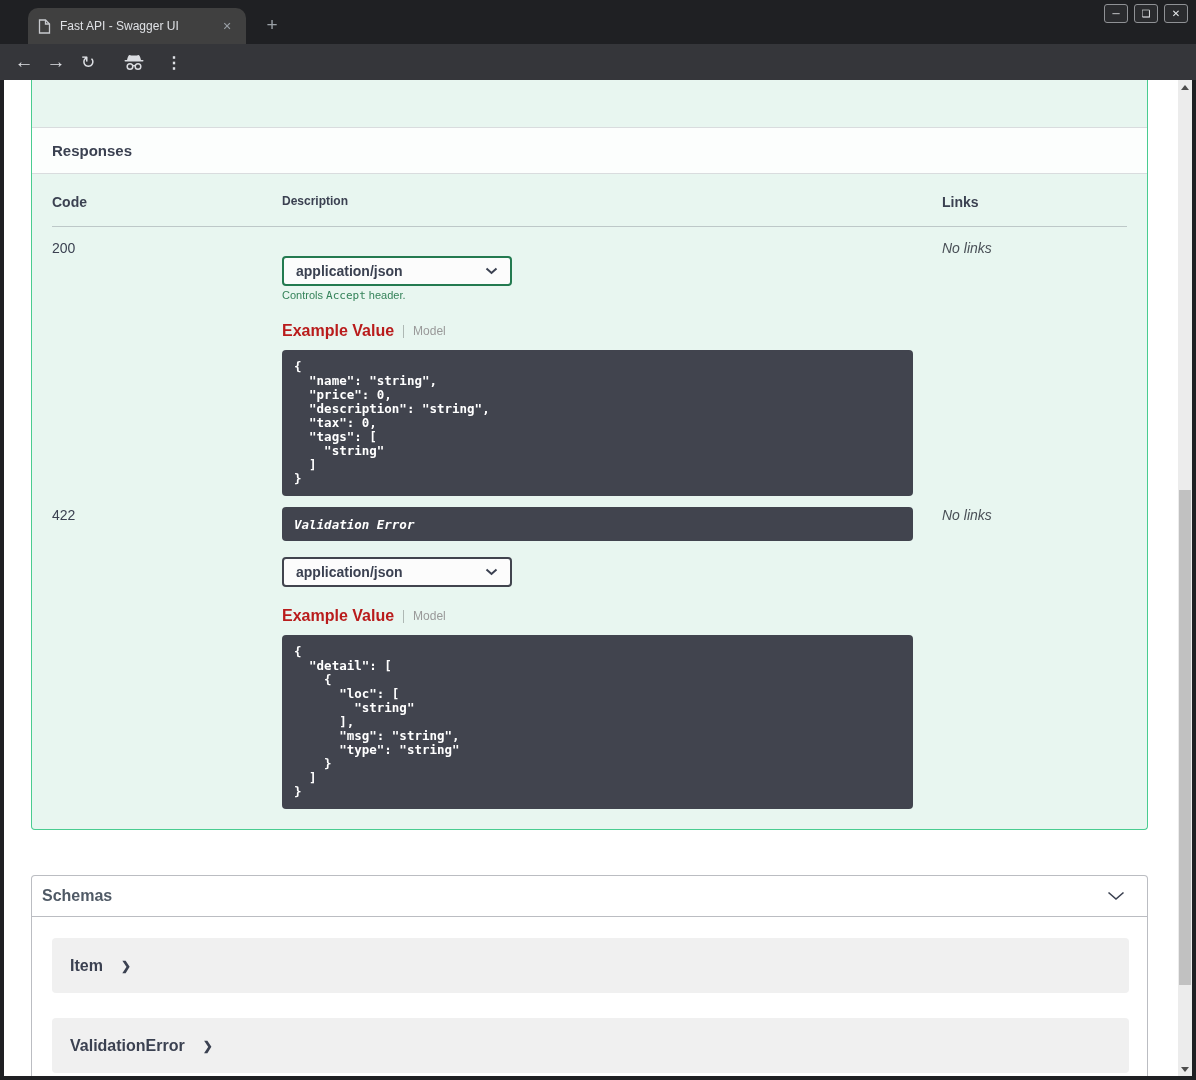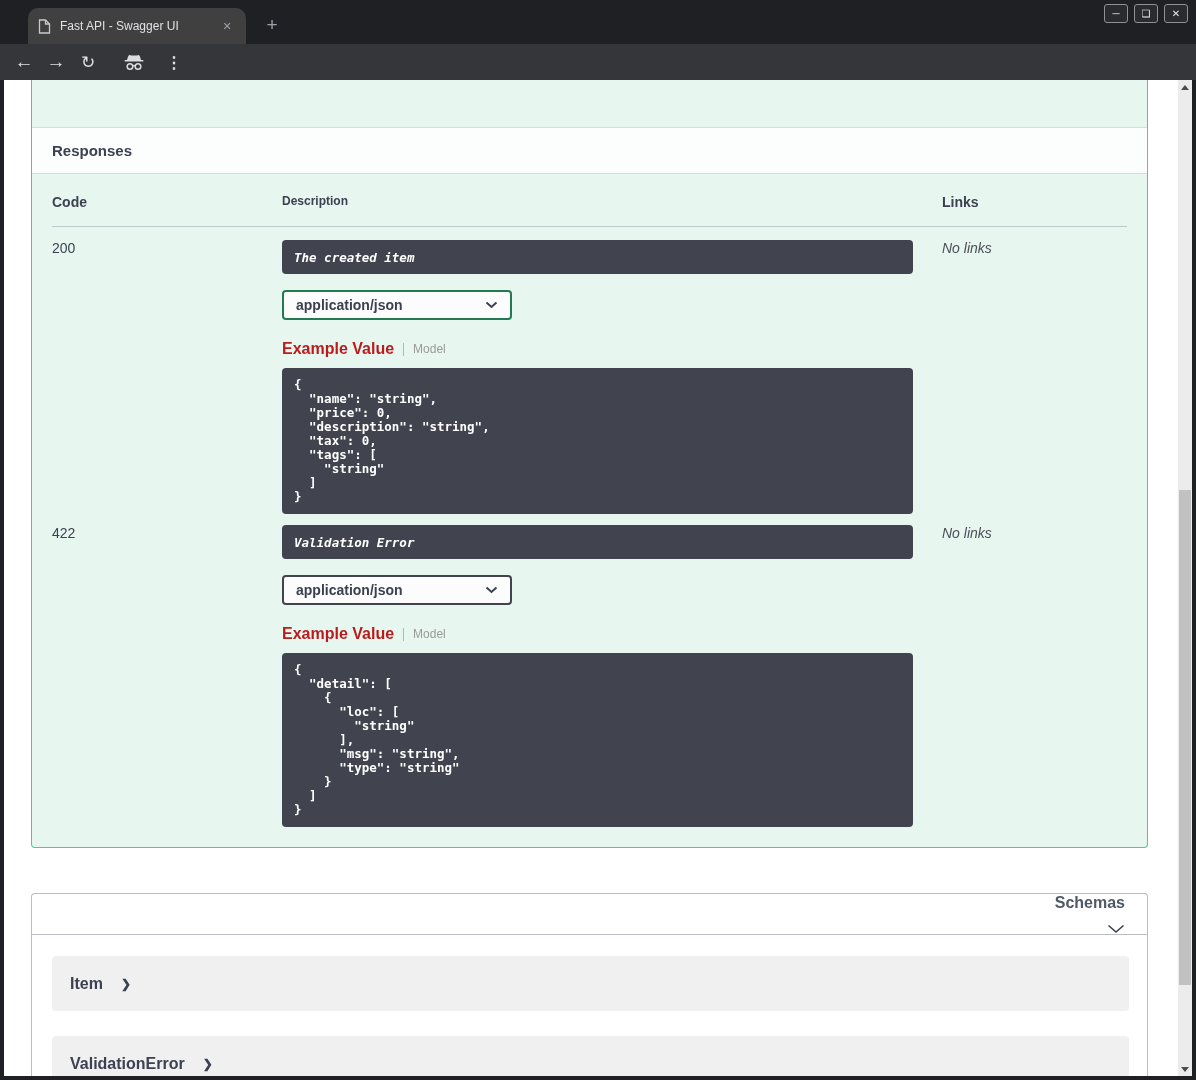--- a/index.html
+++ b/index.html
@@ -85,22 +85,22 @@
   .tab-model { font-size:12px; color:#999999; }
 
   .code-block { margin-top:10px; width:631px; background:#41444e; border-radius:4px;
                 padding:10px 12px; }
   .code-block pre { font-family:"DejaVu Sans Mono", monospace; font-size:12.5px; line-height:14px;
                     color:#ffffff; font-weight:bold; white-space:pre; }
 
   
   .schemas-card { margin:45px 0 0 27px; width:1117px; background:#ffffff;
                   border:1px solid rgba(59,65,81,0.35); border-radius:4px; }
-  .schemas-header { height:41px; display:flex; align-items:flex-end; justify-content:space-between;
-                    padding:0 22px 0 10px; border-bottom:1px solid rgba(59,65,81,0.35);flex-direction:column; }
+  .schemas-header { height:41px; display:flex; align-items:center; justify-content:space-between;
+                    padding:0 22px 0 10px; border-bottom:1px solid rgba(59,65,81,0.35); }
   .schemas-header h4 { font-size:16px; font-weight:bold; color:#505a66; }
   .schemas-body { padding:21px 20px 20px 20px; }
   .model-row { width:1077px; height:55px; background:#f0f0f0; border-radius:4px; display:flex;
                align-items:center; padding:0 18px; margin-bottom:25px; }
   .model-row:last-child { margin-bottom:0; }
   .model-name { font-size:16px; font-weight:bold; color:#3b4151; }
   .model-arrow { margin-left:18px; font-size:12px; font-weight:bold; color:#3b4151; }
 
   
   .scrollbar { position:absolute; top:80px; right:4px; bottom:4px; width:14px; background:#ececec; }
@@ -162,29 +162,27 @@
       <div class="responses-table">
         <div class="thead">
           <div class="th-code">Code</div>
           <div class="th-desc">Description</div>
           <div class="th-links">Links</div>
         </div>
 
         <div class="res-row row-200">
           <div class="col-code">200</div>
           <div class="col-desc">
-            <div class="desc-box">
-              <span>The created item</span>
-            </div>
             <div class="media-select green-border">
               <span class="val">application/json</span>
               <svg width="13" height="8" viewBox="0 0 13 8">
                 <path d="M1.5 1.5 L6.5 6 L11.5 1.5" fill="none" stroke="#3b4151" stroke-width="2"></path>
               </svg>
             </div>
+            <div class="controls-note"><span>Controls </span><code>Accept</code><span> header.</span></div>
             <div class="tabs-row">
               <span class="tab-example">Example Value</span>
               <span class="tab-divider"></span>
               <span class="tab-model">Model</span>
             </div>
             <div class="code-block">
               <pre>{
   "name": "string",
   "price": 0,
   "description": "string",

